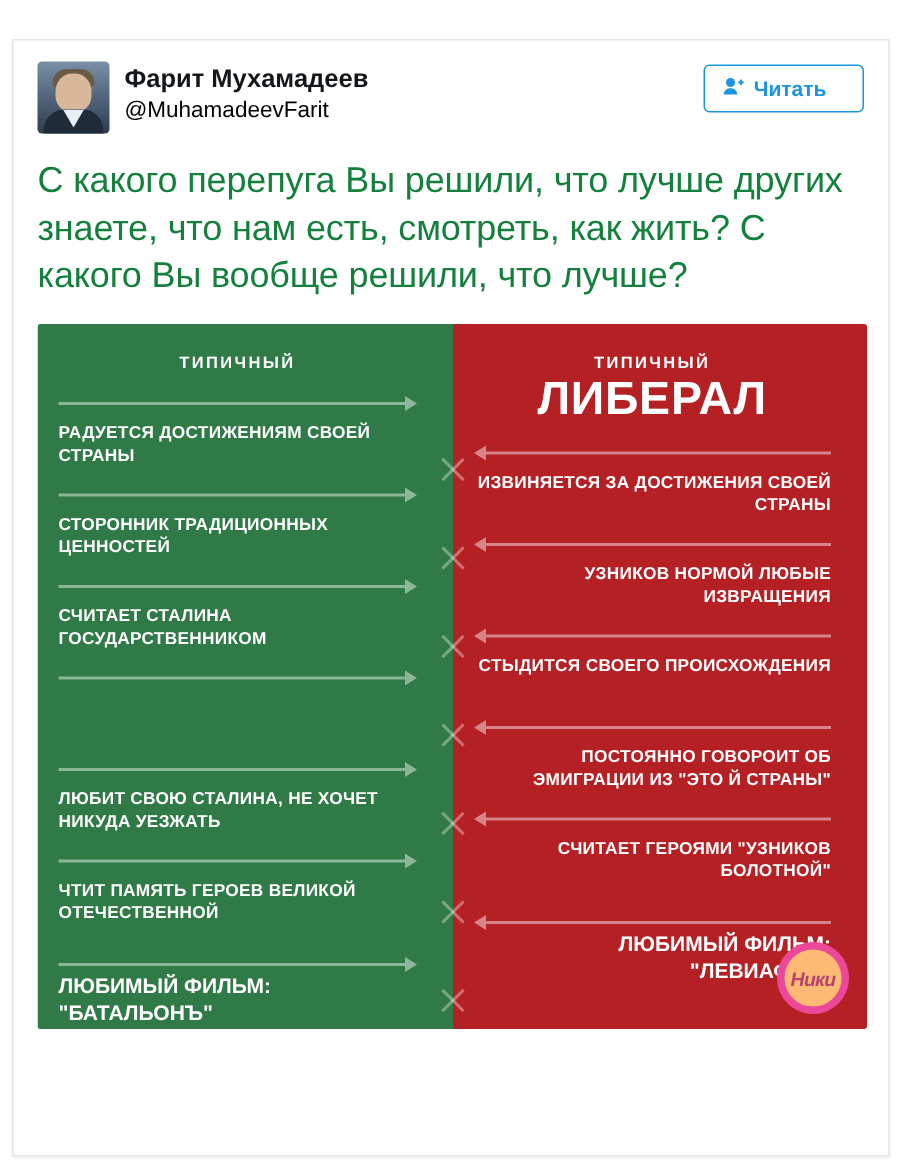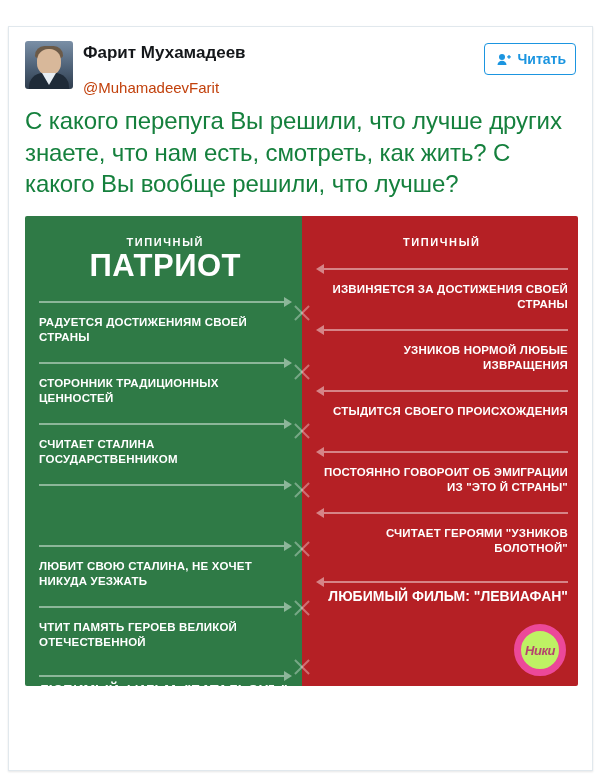--- a/index.html
+++ b/index.html
@@ -88,37 +88,37 @@
     padding-top: 2px;
     line-height: 1.2;
   }
   .display-name {
     font-size: 17px;
     font-weight: bold;
     color: #14171a;
   }
   .handle {
     font-size: 15px;
-    color: #c2410c;
-    margin-top: 16px;
+    color: #000000;
+    margin-top: 2px;
   }
   .follow-btn {
     position: absolute;
     right: 0;
     top: 2px;
     display: flex;
-    align-items: center;
+    align-items: flex-start;
     gap: 6px;
     background: #ffffff;
     color: #1b95e0;
     border: 1px solid #1b95e0;
     border-radius: 4px;
     font-size: 14px;
     font-weight: bold;
-    padding: 7px 9px 7px 12px;
+    padding: 7px 24px 7px 12px;
     cursor: pointer;
   }
   .follow-btn svg { display: block; }
   .tweet-text {
     margin-top: 14px;
     font-size: 24px;
     line-height: 1.32;
     color: #15803d;
     letter-spacing: -0.1px;
   }
@@ -128,21 +128,21 @@
     height: 470px;
     display: flex;
     position: relative;
     border-radius: 2px;
     overflow: hidden;
   }
   .col {
     width: 50%;
     position: relative;
     box-sizing: border-box;
-    padding: 20px 10px 10px 14px;
+    padding: 20px 24px 10px 14px;
   }
   .col.left { background: #2f7a46; }
   .col.right { background: #b52025; }
   .col-kicker {
     text-align: center;
     color: #ffffff;
     font-size: 11px;
     font-weight: bold;
     letter-spacing: 1.6px;
   }
@@ -234,22 +234,22 @@
   }
   .x-mark::before { transform: rotate(45deg); }
   .x-mark::after { transform: rotate(-45deg); }
   .watermark {
     position: absolute;
     right: 12px;
     bottom: 10px;
     width: 38px;
     height: 38px;
     border-radius: 50%;
-    background: #bef264;
-    border: 7px solid #ec4899;
+    background: #fdba74;
+    border: 5px solid #ec4899;
     display: flex;
     align-items: center;
     justify-content: center;
     color: #b5446e;
     font-size: 13px;
     font-weight: bold;
     font-style: italic;
     letter-spacing: -0.5px;
   }
 </style>
@@ -282,21 +282,20 @@
         <span>Читать</span>
       </div>
     </div>
 
     <div class="tweet-text">С какого перепуга Вы решили, что лучше других знаете, что нам есть, смотреть, как жить? С какого Вы вообще решили, что лучше?</div>
 
     <div class="media">
 
       <div class="col left">
         <div class="col-kicker">ТИПИЧНЫЙ</div>
-        <div class="col-title">ПАТРИОТ</div>
         <div class="rows">
           <div class="row">
             <div class="arrow">
                 <span class="shaft"></span>
                 <span class="head"></span>
               </div>
             <div class="row-text">РАДУЕТСЯ ДОСТИЖЕНИЯМ СВОЕЙ СТРАНЫ</div>
           </div>
           <div class="row">
             <div class="arrow">
@@ -337,20 +336,21 @@
                 <span class="shaft"></span>
                 <span class="head"></span>
               </div>
             <div class="footer-text">ЛЮБИМЫЙ ФИЛЬМ: "БАТАЛЬОНЪ"</div>
           </div>
         </div>
       </div>
 
       <div class="col right">
         <div class="col-kicker">ТИПИЧНЫЙ</div>
+        <div class="col-title">ЛИБЕРАЛ</div>
         <div class="rows">
           <div class="row">
             <div class="arrow">
                 <span class="shaft"></span>
                 <span class="head"></span>
               </div>
             <div class="row-text">ИЗВИНЯЕТСЯ ЗА ДОСТИЖЕНИЯ СВОЕЙ СТРАНЫ</div>
           </div>
           <div class="row">
             <div class="arrow">

